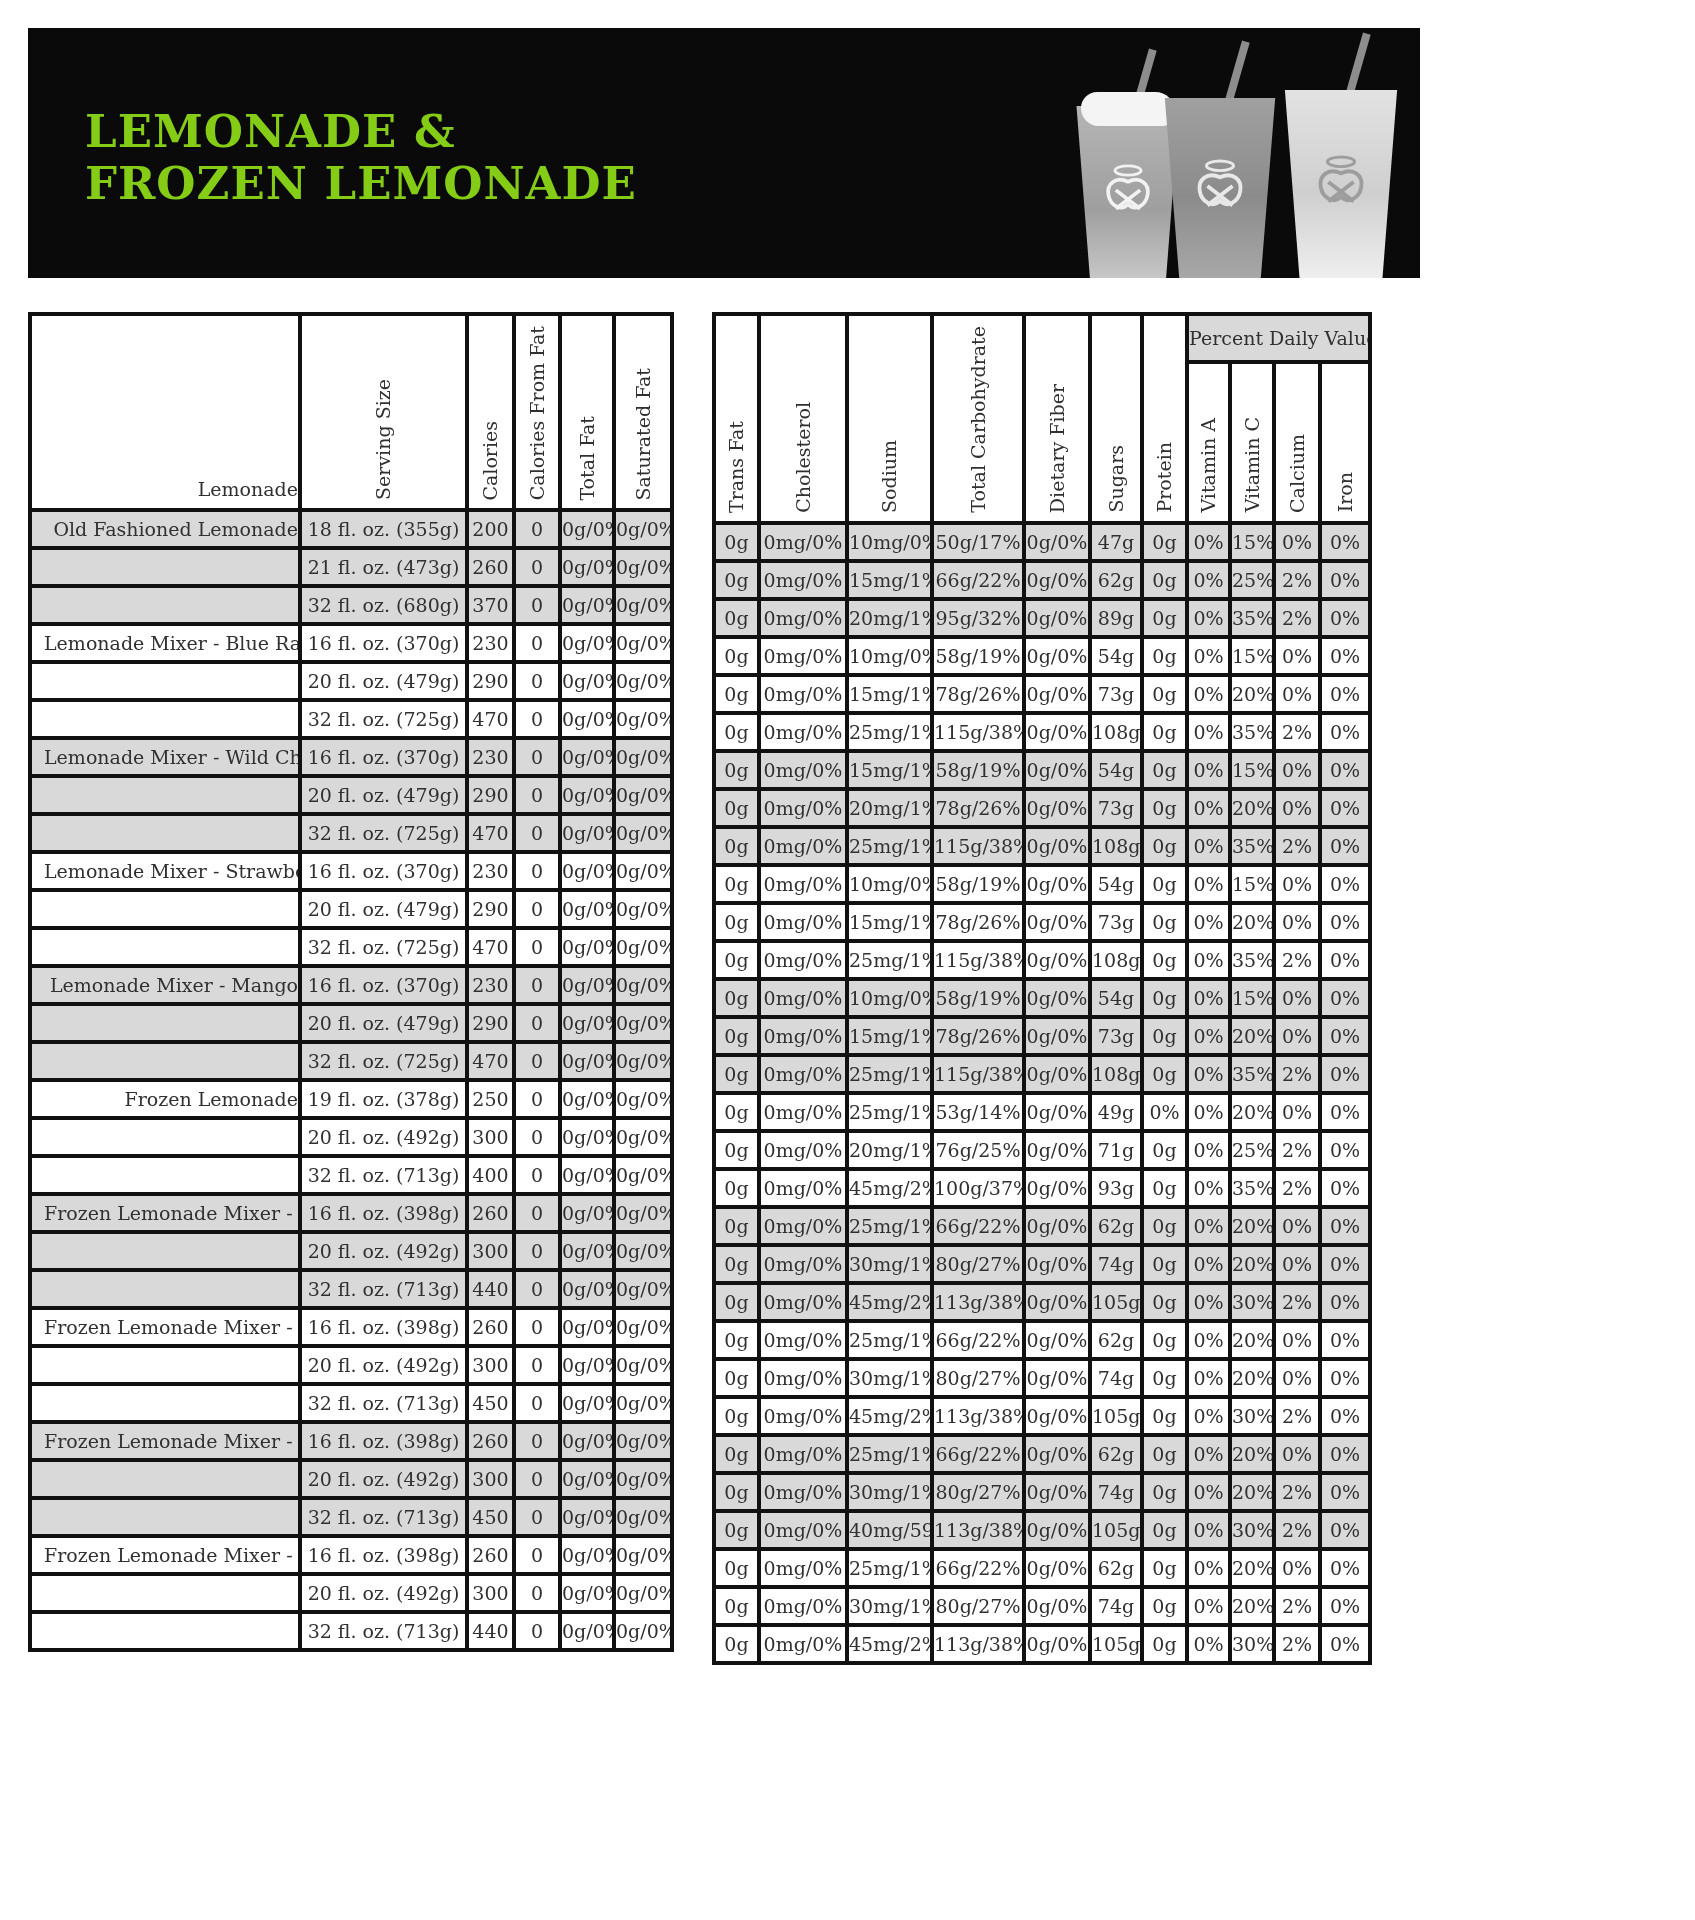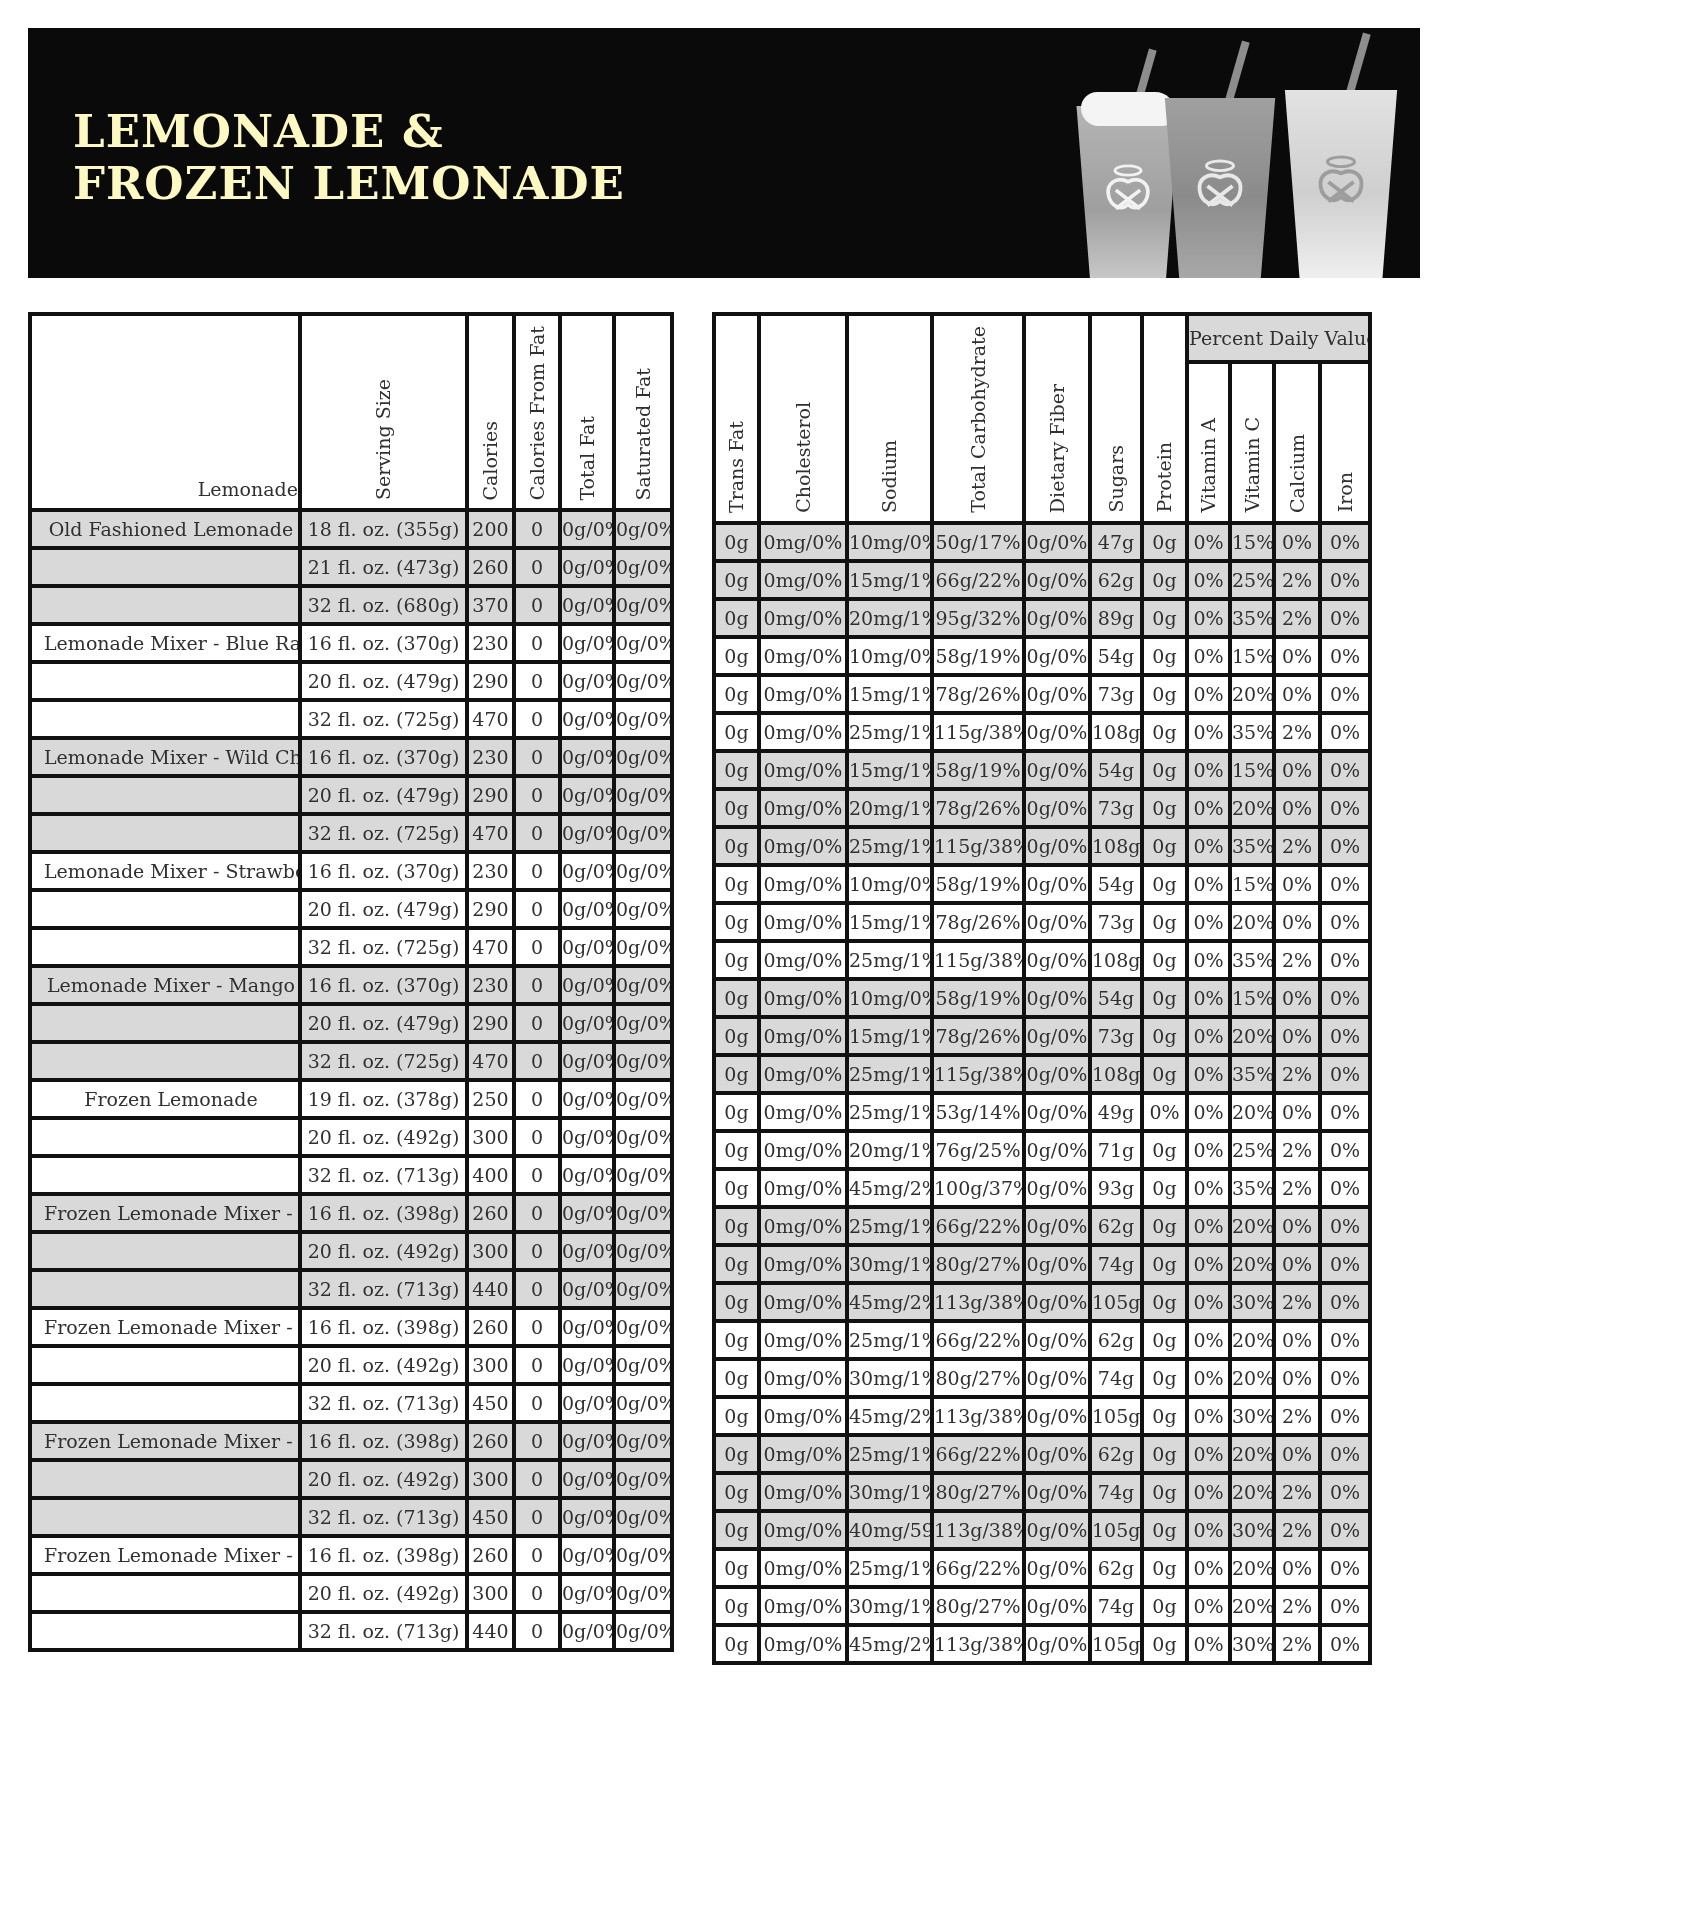--- a/index.html
+++ b/index.html
@@ -1,21 +1,21 @@
 <!DOCTYPE html>
 <html><head>
 <meta charset="utf-8">
 <style>
   html,body{margin:0;padding:0;background:#ffffff;}
   .page{position:relative;width:1695px;height:1920px;background:#ffffff;overflow:hidden;
         font-family:"DejaVu Serif","Liberation Serif",serif;color:#303030;}
 
   
   .banner{position:absolute;left:28px;top:28px;width:1392px;height:250px;background:#0a0a0a;}
-  .banner-title{position:absolute;left:45px;top:78px;color:#fef9c3;font-weight:bold;
+  .banner-title{position:absolute;left:57px;top:78px;color:#84cc16;font-weight:bold;
                 font-size:45px;line-height:52px;letter-spacing:1px;}
   .cups{position:absolute;right:18px;bottom:0;width:330px;height:212px;}
   .cup{position:absolute;bottom:0;}
   .cup-body{width:100%;height:100%;clip-path:polygon(4% 0,96% 0,84% 100%,16% 100%);
             display:flex;align-items:center;justify-content:center;}
   .cup1{left:0;width:112px;height:172px;z-index:1;}
   .cup1 .cup-body{background:linear-gradient(#b5b5b5,#9f9f9f 60%,#c7c7c7);}
   .cup2{left:88px;width:120px;height:180px;z-index:2;}
   .cup2 .cup-body{background:linear-gradient(#a0a0a0,#8b8b8b 55%,#a8a8a8);}
   .cup3{left:208px;width:122px;height:188px;z-index:3;}
@@ -32,21 +32,21 @@
   th,td{border:4px solid #111111;font-weight:normal;font-size:19px;color:#303030;
         padding:0;overflow:hidden;white-space:nowrap;}
   thead th{height:170px;vertical-align:bottom;background:#ffffff;}
   .vert{writing-mode:vertical-rl;transform:rotate(180deg);display:inline-block;
         padding:4px 0 10px 0;line-height:1;}
   th.name-hdr{text-align:right;vertical-align:bottom;padding:0 0 8px 12px;}
   th.pdv{height:36px;background:#d9d9d9;text-align:center;vertical-align:middle;
          font-size:19px;}
   th.sub{height:130px;vertical-align:bottom;text-align:center;}
   tbody td{height:34px;text-align:center;background:#ffffff;}
-  tbody td.name-cell{text-align:center;padding-left:12px;}
+  tbody td.name-cell{text-align:right;padding-left:12px;}
   tbody tr.shaded td{background:#d9d9d9;}
   thead th{text-align:center;}
 </style>
 </head>
 <body>
 
 <div class="page">
 
   <div class="banner">
     <div class="banner-title">

